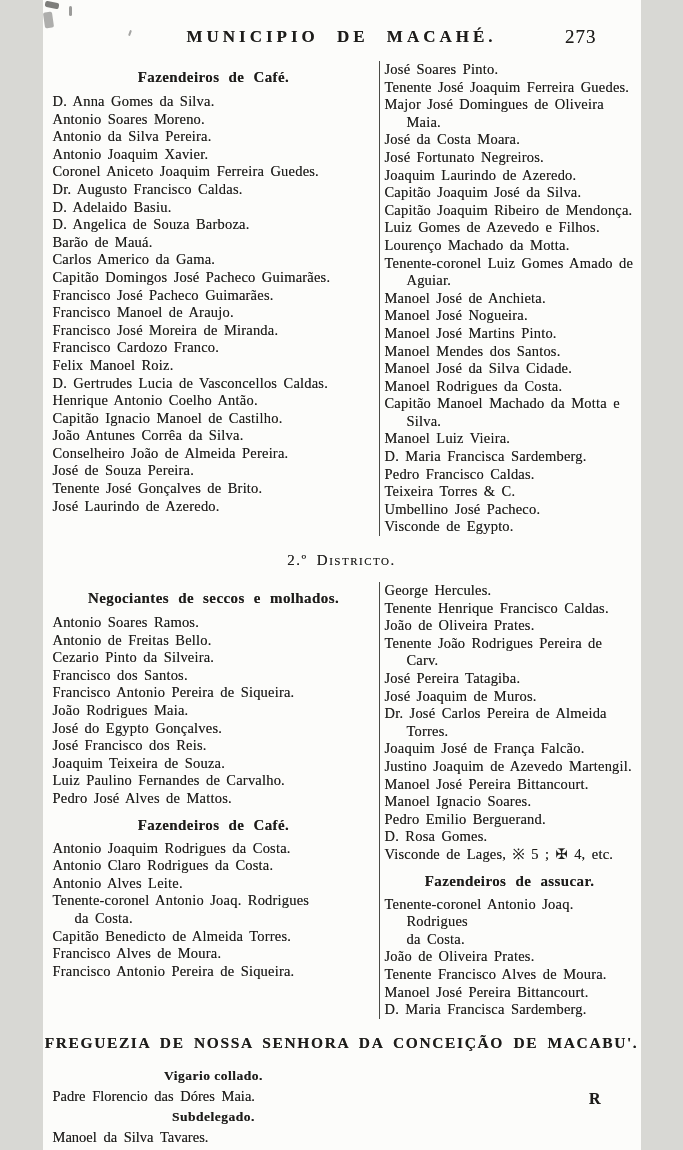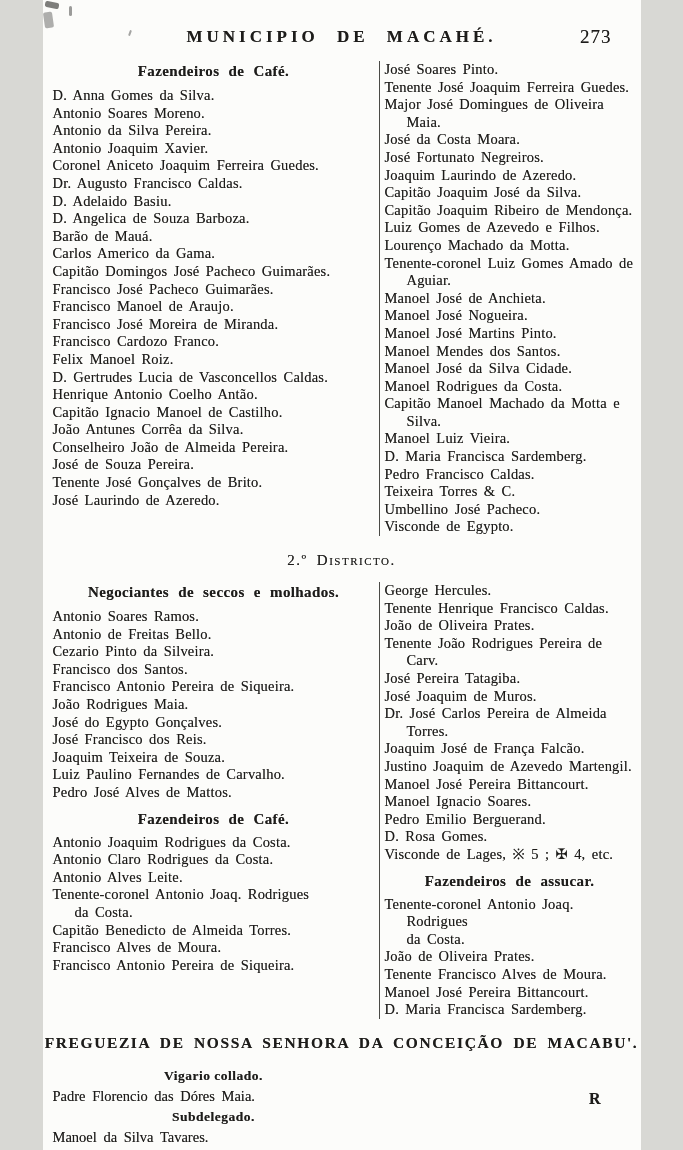--- a/index.html
+++ b/index.html
@@ -20,32 +20,32 @@
   .a3 { left:26px; top:6px; width:3px; height:10px; opacity:.5; }
   .a4 { left:86px; top:30px; width:2px; height:6px; opacity:.45; transform:rotate(20deg); }
 
   .header { position:relative; padding-top:27px; text-align:center; height:34px; }
   .header .title {
     font-size:17px; font-weight:bold;
     letter-spacing:4px; word-spacing:10px;
     display:inline-block;
   }
   .pageno {
-    position:absolute; right:29px; top:26px;
+    position:absolute; right:44px; top:26px;
     font-size:19px; letter-spacing:1px;
   }
 
   .cols { display:flex; padding:0 6px 0 10px; }
   .col-left { width:322px; flex:none; padding-right:4px; }
   .col-right { flex:1; border-left:1px solid #4a4a46; padding-left:5px; }
 
   .colhead {
     font-weight:bold; text-align:center;
     font-size:15px; letter-spacing:0.4px; word-spacing:5px;
-    margin:2px 0 7px 0;
+    margin:8px 0 7px 0;
   }
   .name {
     font-size:14.5px; line-height:17.6px;
     padding-left:22px; text-indent:-22px;
     word-spacing:2.5px; letter-spacing:0.2px;
     white-space:pre-line;
   }
   .district-heading {
     text-align:center;
     font-variant:small-caps;

